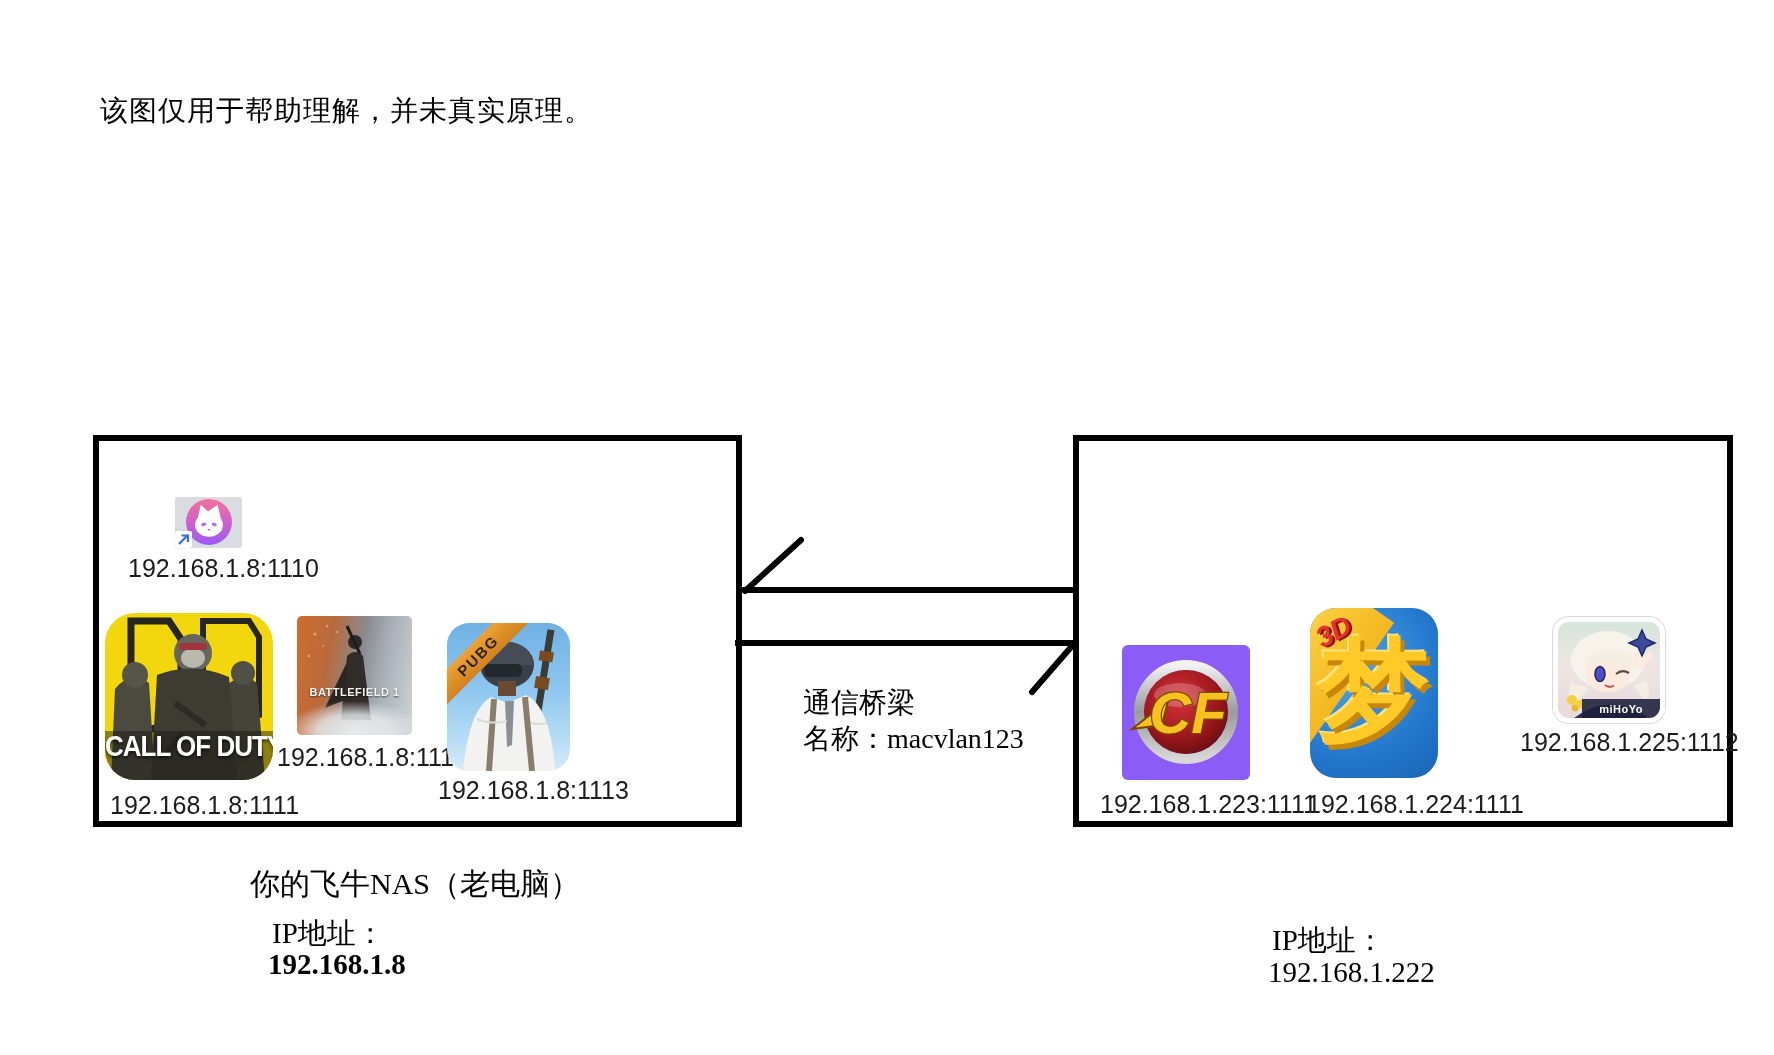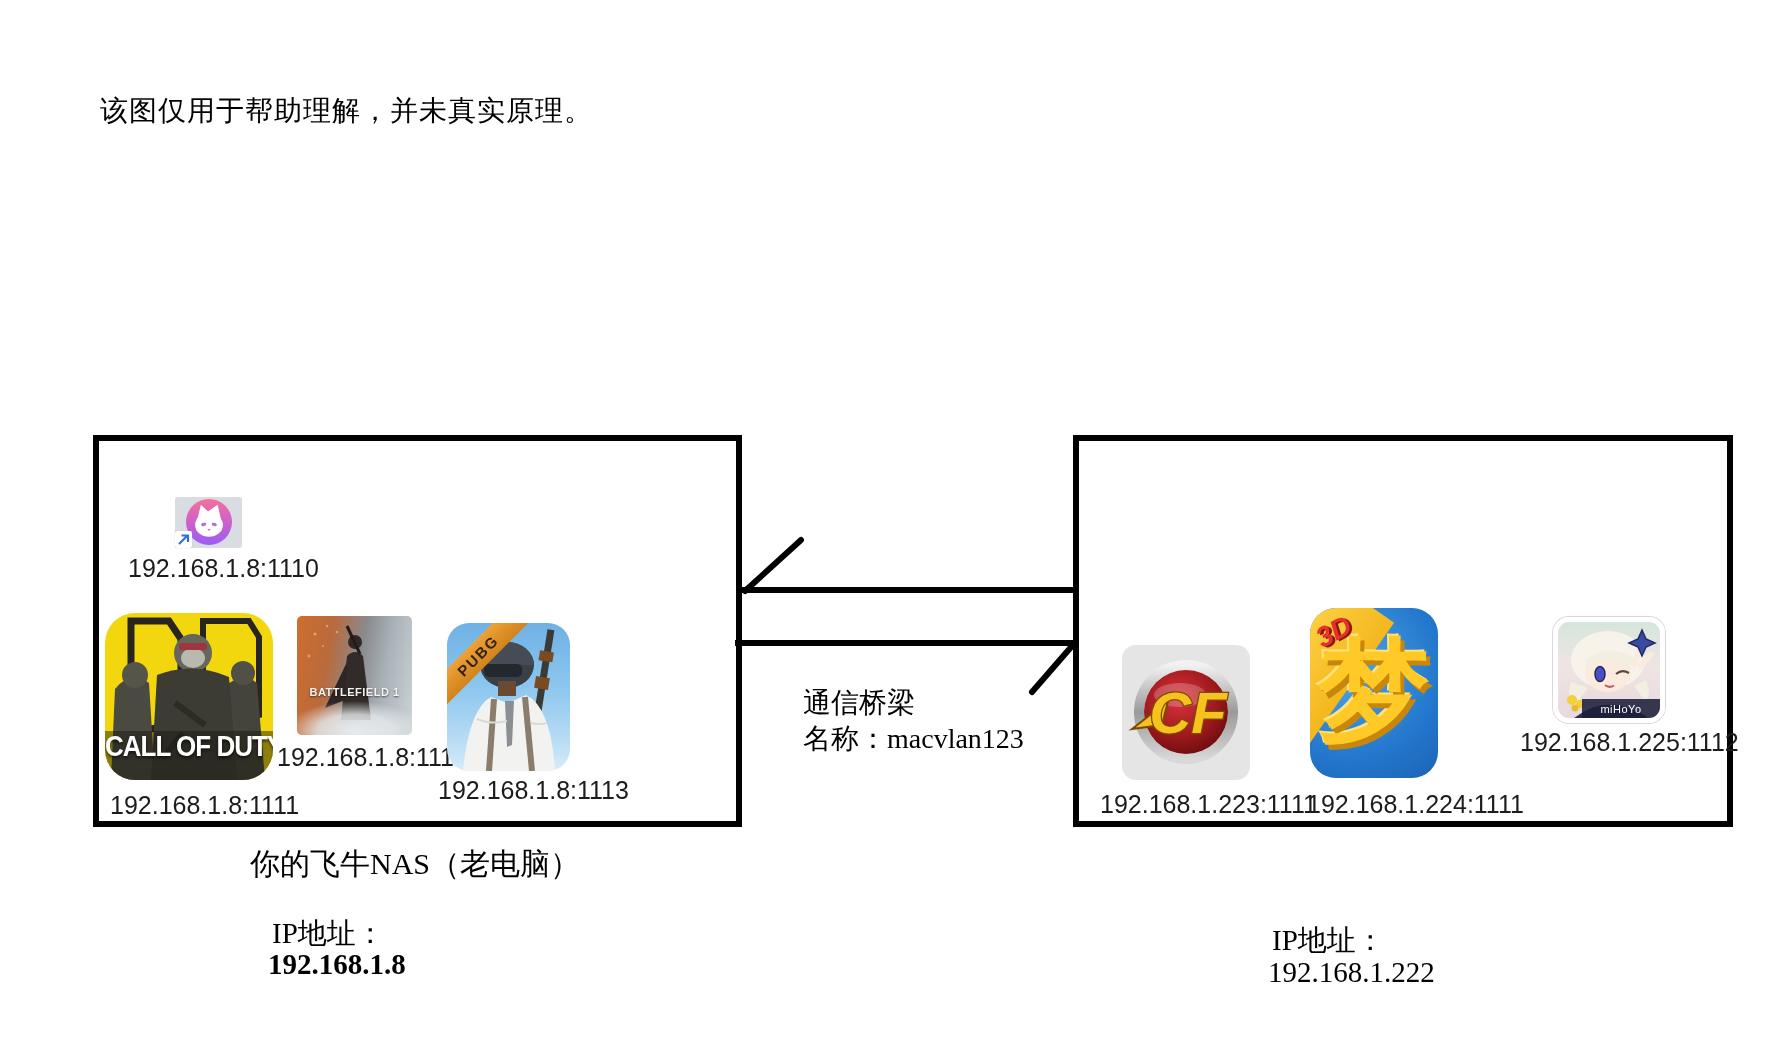--- a/index.html
+++ b/index.html
@@ -49,44 +49,44 @@
   
   .pubg-icon{position:absolute;left:348px;top:182px;width:123px;height:148px;border-radius:22px;
              overflow:hidden;
              background:linear-gradient(180deg,#6fb1e4 0%,#8ec7ef 45%,#b9ddf5 80%,#d7ecf9 100%);}
   .pubg-ribbon{position:absolute;top:20px;left:-36px;width:134px;height:25px;
                background:linear-gradient(180deg,#eda238 0%,#d3821c 100%);transform:rotate(-45deg);
                display:flex;align-items:center;justify-content:center;color:#2d2318;
                font-weight:800;font-size:15px;letter-spacing:2px;}
 
   
-  .cf-icon{position:absolute;left:43px;top:204px;width:128px;height:135px;border-radius:14px;
-           background:#e5e5e5;overflow:hidden;}
+  .cf-icon{position:absolute;left:43px;top:204px;width:128px;height:135px;border-radius:6px;
+           background:#8b5cf6;overflow:hidden;}
 
   
   .mh-icon{position:absolute;left:231px;top:167px;width:128px;height:170px;border-radius:26px;
            overflow:hidden;background:radial-gradient(circle at 30% 35%,#4fa8e8 0%,#2276cc 65%,#1b65b5 100%);}
   .mh-ribbon{position:absolute;top:-30px;left:-58px;width:90px;height:210px;
              background:linear-gradient(90deg,#ffd54a,#f3b71e);transform:rotate(35deg);}
   .mh-char{position:absolute;left:8px;top:22px;font-size:112px;line-height:1.1;color:#ffc928;
            font-weight:700;font-family:"Liberation Serif","DejaVu Serif",serif;
            text-shadow:4px 5px 0 #c8860a,-2px -2px 0 #ffe27a;}
   .mh-3d{position:absolute;top:8px;left:6px;transform:rotate(-28deg);font-size:28px;font-weight:900;
          font-style:italic;color:#e8312a;text-shadow:2px 2px 0 #8e1612;}
 
   
   .paimon-icon{position:absolute;left:474px;top:176px;width:112px;height:106px;border-radius:16px;
                border:5px solid #fff;box-sizing:border-box;overflow:hidden;
                background:linear-gradient(180deg,#d5e6db 0%,#efe4e4 45%,#e8d9dc 100%);
                box-shadow:0 0 0 1px #d8d8d8;}
   .paimon-band{position:absolute;left:0;right:0;bottom:0;height:19px;background:rgba(28,31,58,.88);
                display:flex;align-items:center;justify-content:center;color:#fff;font-size:11px;
-               font-weight:400;letter-spacing:.5px;margin-left:24px;}
-
-  .caption-nas{left:250px;top:844px;width:290px;font-size:30px;}
+               font-weight:700;letter-spacing:.5px;margin-left:24px;}
+
+  .caption-nas{left:250px;top:864px;width:290px;font-size:30px;}
   .caption-mac{left:1275px;top:856px;width:232px;text-align:center;font-size:30px;}
   .ip-line{font-size:29px;text-align:right;}
 </style>
 </head>
 <body>
 
 <div id="canvas">
 
   <div class="title">该图仅用于帮助理解，并未真实原理。</div>
 

